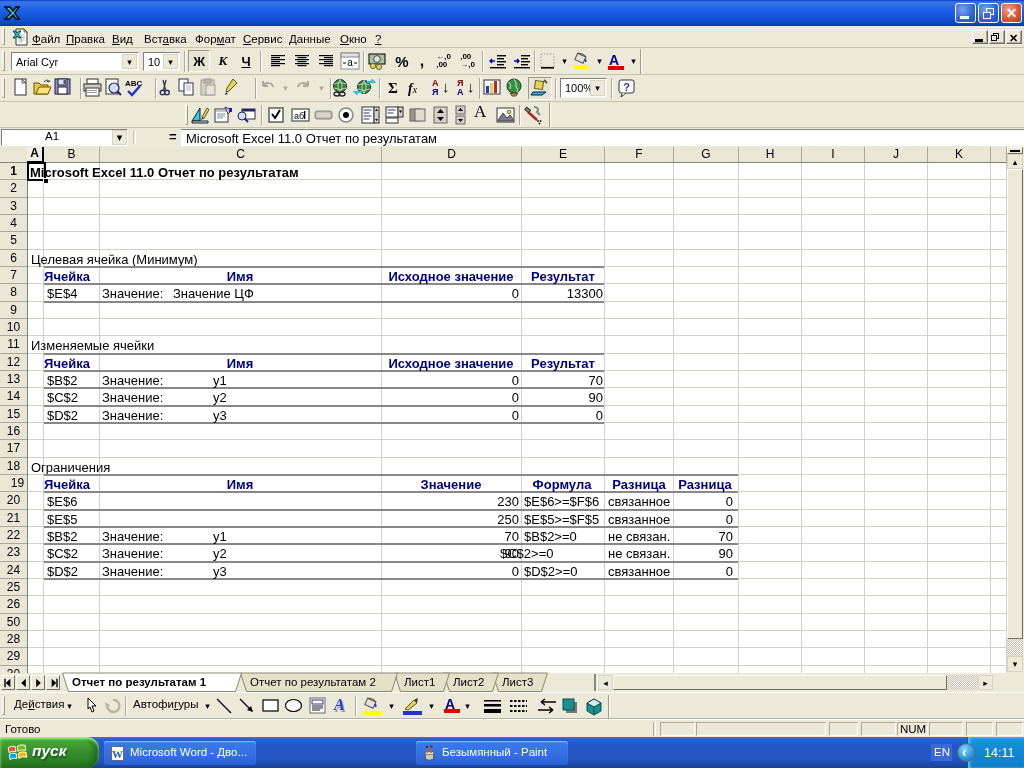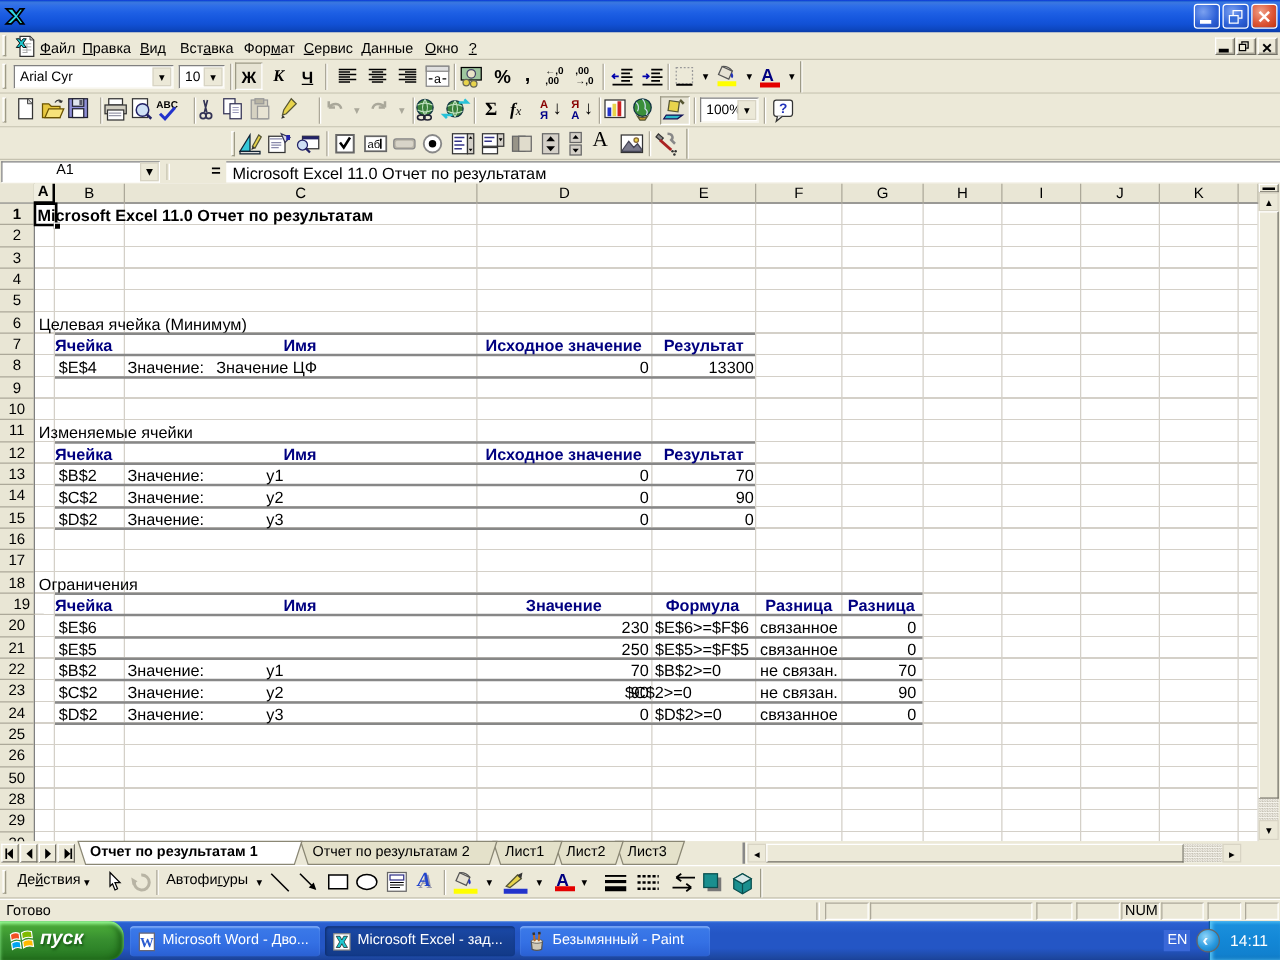--- a/index.html
+++ b/index.html
@@ -693,27 +693,20 @@
       </svg>
 <div class="abs" style="left:32px;top:5px;font-size:15.5px;font-weight:bold;font-style:italic;color:#fff;text-shadow:1px 2px 2px #145312;">пуск</div>
 </div>
     <div class="abs" style="left:104px;top:4px;width:152px;height:24px;border-radius:3px;background:linear-gradient(180deg,#5591f2 0%,#3a78e8 10%,#3470e4 55%,#2c64d8 90%,#2a5fd0 100%);box-shadow:inset 0 1px 1px #88b2f8;overflow:hidden;">
       <svg style="left:6px;top:5px" width="15" height="15" viewBox="0 0 15 15">
         <rect x="1.5" y="0.5" width="12" height="14" fill="#fff" stroke="#667"></rect>
         <text x="7.5" y="11.5" text-anchor="middle" font-size="11" font-weight="bold" fill="#2a5bd0" font-family="Liberation Serif">W</text>
       </svg>
       <div class="abs" style="left:26px;top:5px;font-size:11.5px;color:#fff;white-space:pre;">Microsoft Word - Дво...</div>
     </div>
-    <div class="abs" style="left:260px;top:4px;width:152px;height:24px;border-radius:3px;background:linear-gradient(180deg,#1b49a8 0%,#164094 50%,#123a88 100%);box-shadow:inset 1px 1px 2px #0e2e6e;overflow:hidden;">
-      <svg style="left:6px;top:5px" width="15" height="15" viewBox="0 0 15 15">
-        <rect x="1" y="1" width="13" height="13" fill="#fff" stroke="#888"></rect>
-        <path d="M3 3 L6 3 L7.5 6 L9 3 L12 3 L9.3 7.5 L12 12 L9 12 L7.5 9 L6 12 L3 12 L5.7 7.5 Z" fill="#1fc8d0" stroke="#000" stroke-width="0.5"></path>
-      </svg>
-      <div class="abs" style="left:26px;top:5px;font-size:11.5px;color:#fff;white-space:pre;">Microsoft Excel - зад...</div>
-    </div>
     <div class="abs" style="left:416px;top:4px;width:152px;height:24px;border-radius:3px;background:linear-gradient(180deg,#5591f2 0%,#3a78e8 10%,#3470e4 55%,#2c64d8 90%,#2a5fd0 100%);box-shadow:inset 0 1px 1px #88b2f8;overflow:hidden;">
       <svg style="left:6px;top:5px" width="15" height="15" viewBox="0 0 15 15">
         <path d="M3 7 L12 7 L11.3 13.5 Q7.5 15 3.7 13.5 Z" fill="#cfc9b8" stroke="#555"></path>
         <ellipse cx="7.5" cy="7" rx="4.5" ry="1.6" fill="#efe9d8" stroke="#555" stroke-width="0.7"></ellipse>
         <path d="M5 1 L5.8 7 M9.5 0.5 L9 7" stroke="#b56a2a" stroke-width="1.6"></path>
         <path d="M4.8 0 L5.2 2 M9.4 -0.5 L9.6 1.5" stroke="#333" stroke-width="2"></path>
       </svg>
       <div class="abs" style="left:26px;top:5px;font-size:11.5px;color:#fff;white-space:pre;">Безымянный - Paint</div>
     </div>
     <div class="abs" style="left:967px;top:0;width:57px;height:31px;background:linear-gradient(180deg,#2aa6ea 0%,#1a8fdc 10%,#1387d6 50%,#1181cf 85%,#0f76c0 100%);border-left:1px solid #0a5a9c;box-shadow:inset 2px 0 3px #5ac4f4;"></div>

